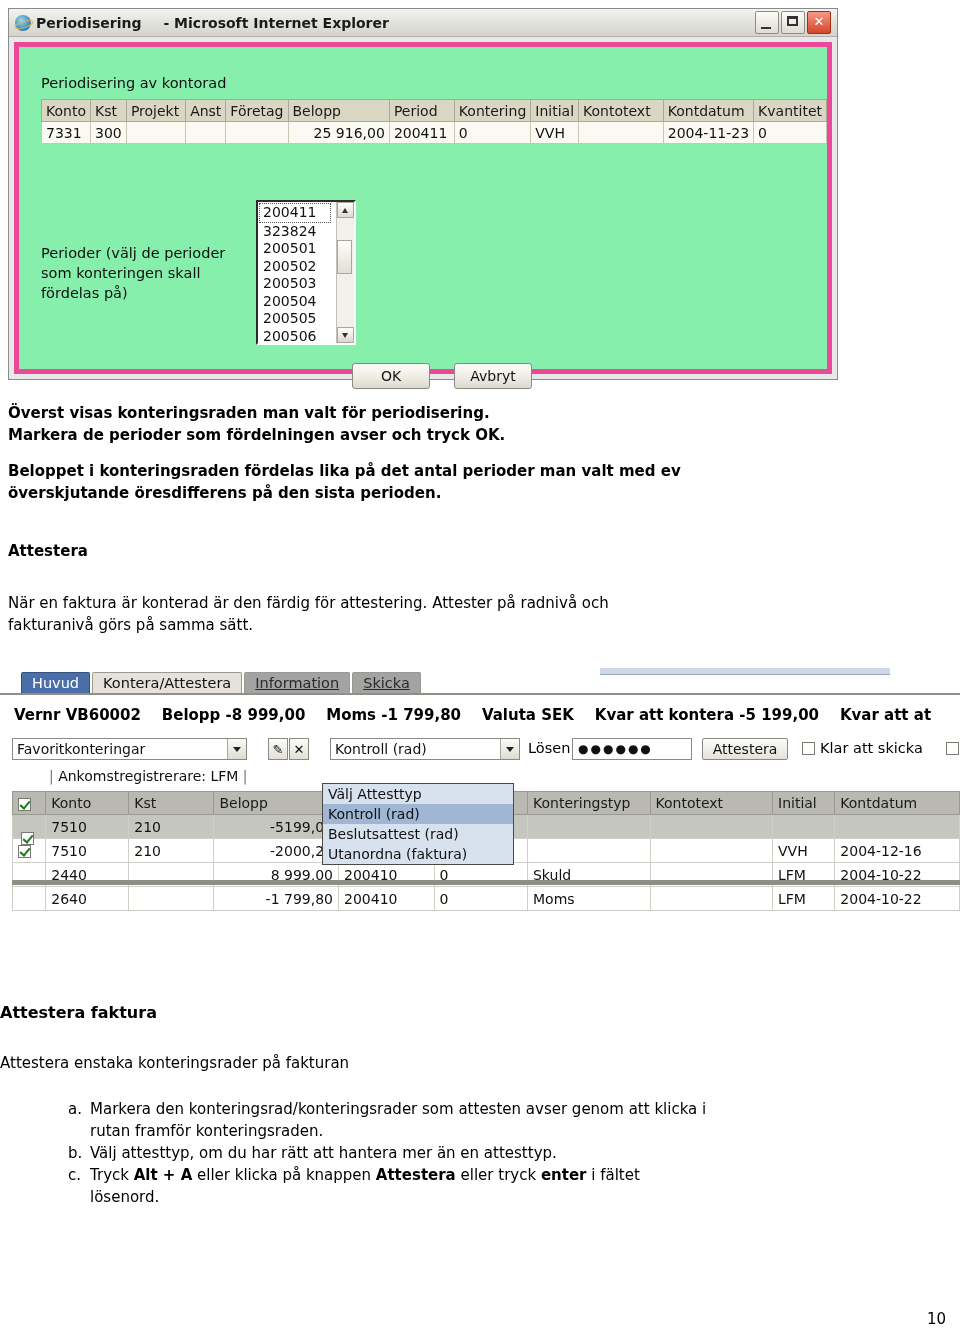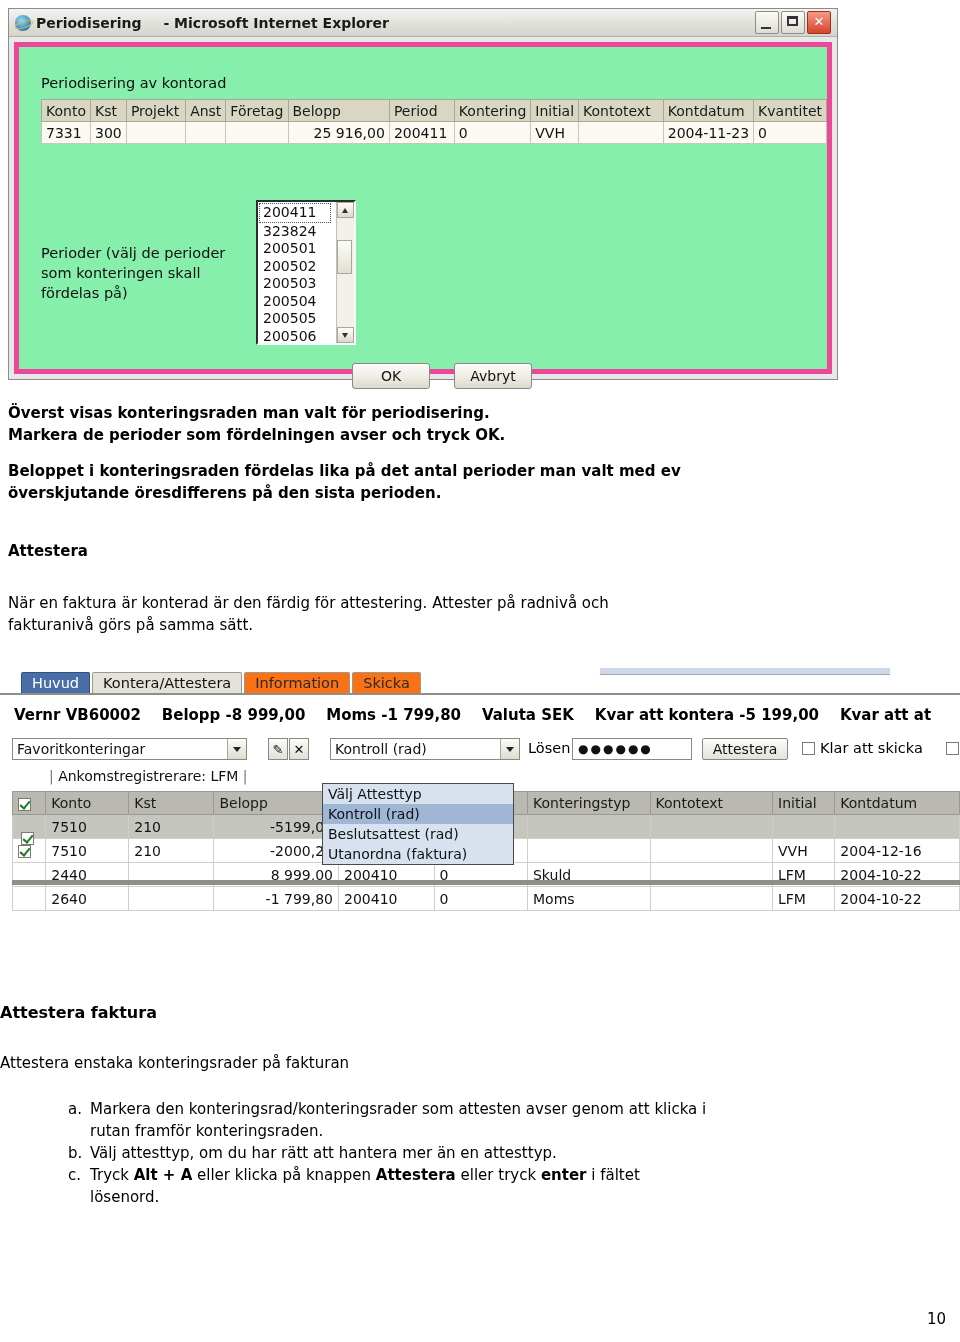--- a/index.html
+++ b/index.html
@@ -272,21 +272,21 @@
     display: flex;
     align-items: center;
     border: 1px solid #9a9a92;
     border-bottom: none;
     background: #e4e2da;
     color: #111;
     margin-right: 2px;
     border-radius: 2px 2px 0 0;
   }
   .tab.active { background: #4a6fa8; color: #fff; border-color: #35507a; }
-  .tab.grey { background: #f97316; color: #2a2a2a; }
+  .tab.grey { background: #a3a3a3; color: #2a2a2a; text-decoration: underline; }
   .tabline {
     position: absolute;
     left: 0; top: 25px; width: 960px; height: 2px;
     background: #8f8f86;
   }
   .topstrip {
     position: absolute;
     left: 600px; top: 0px; width: 290px; height: 6px;
     background: #cfd8e6;
     border-bottom: 1px solid #9aa7bb;

